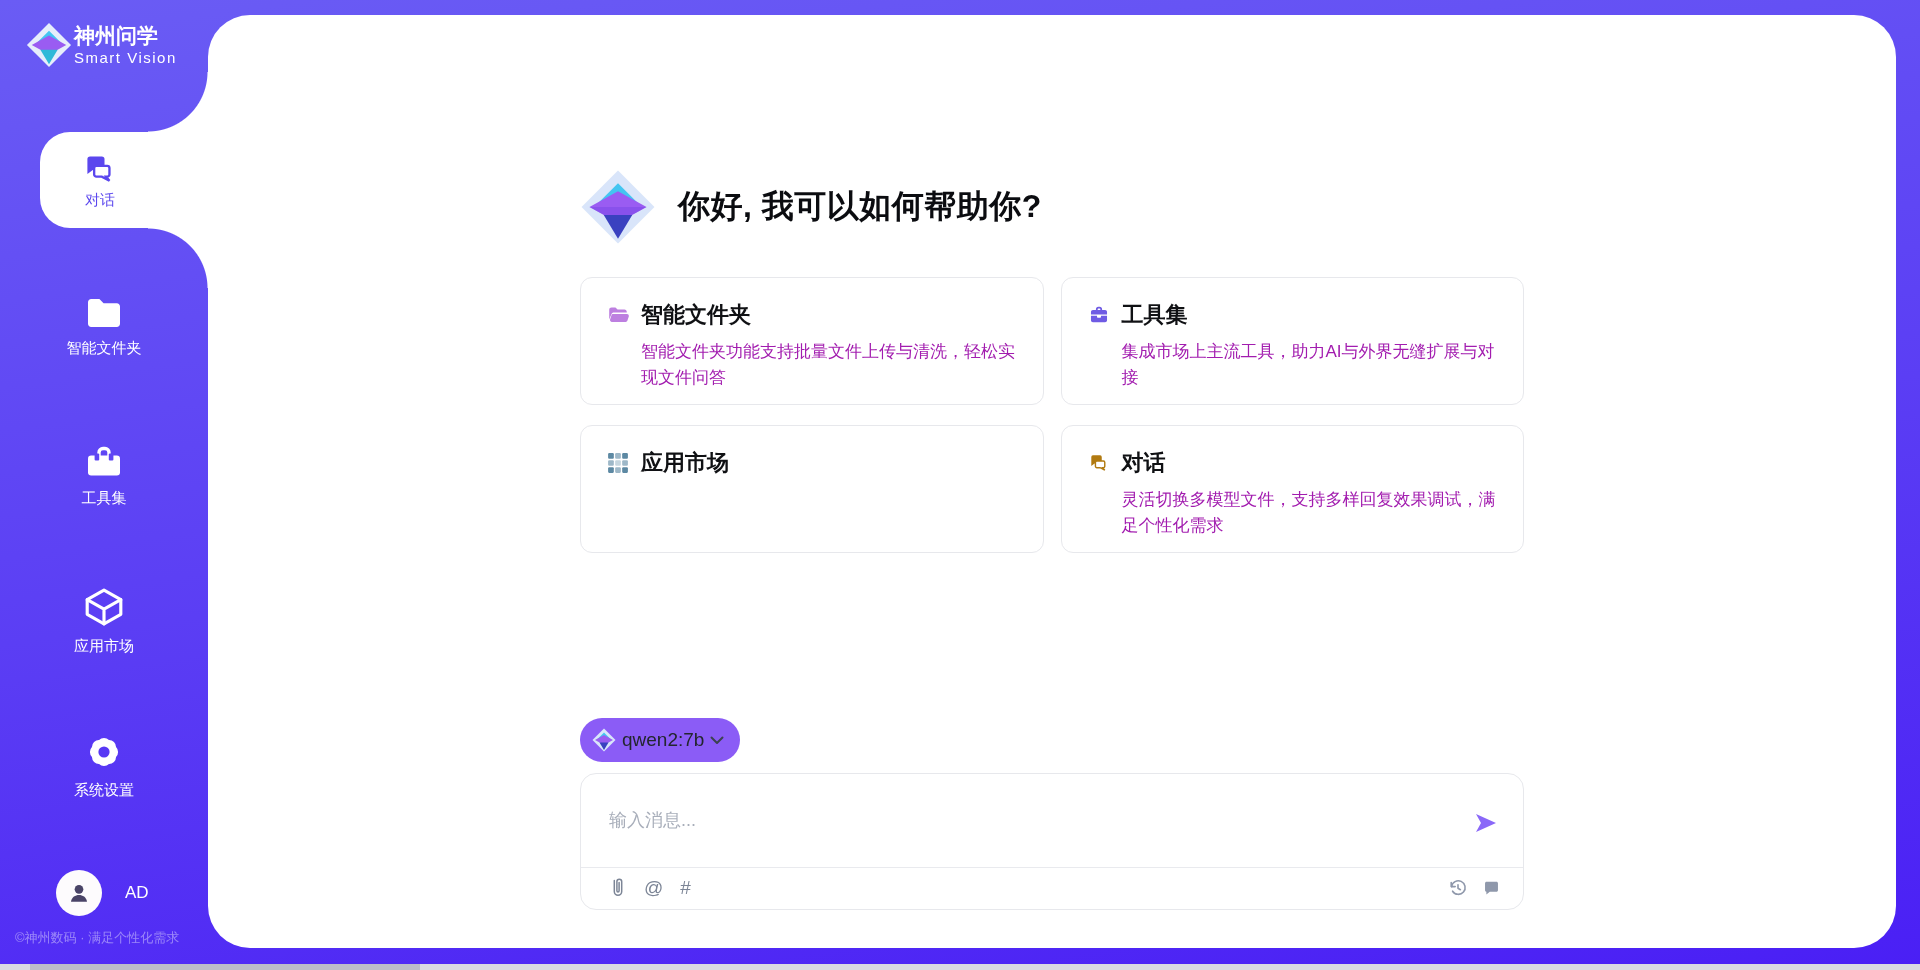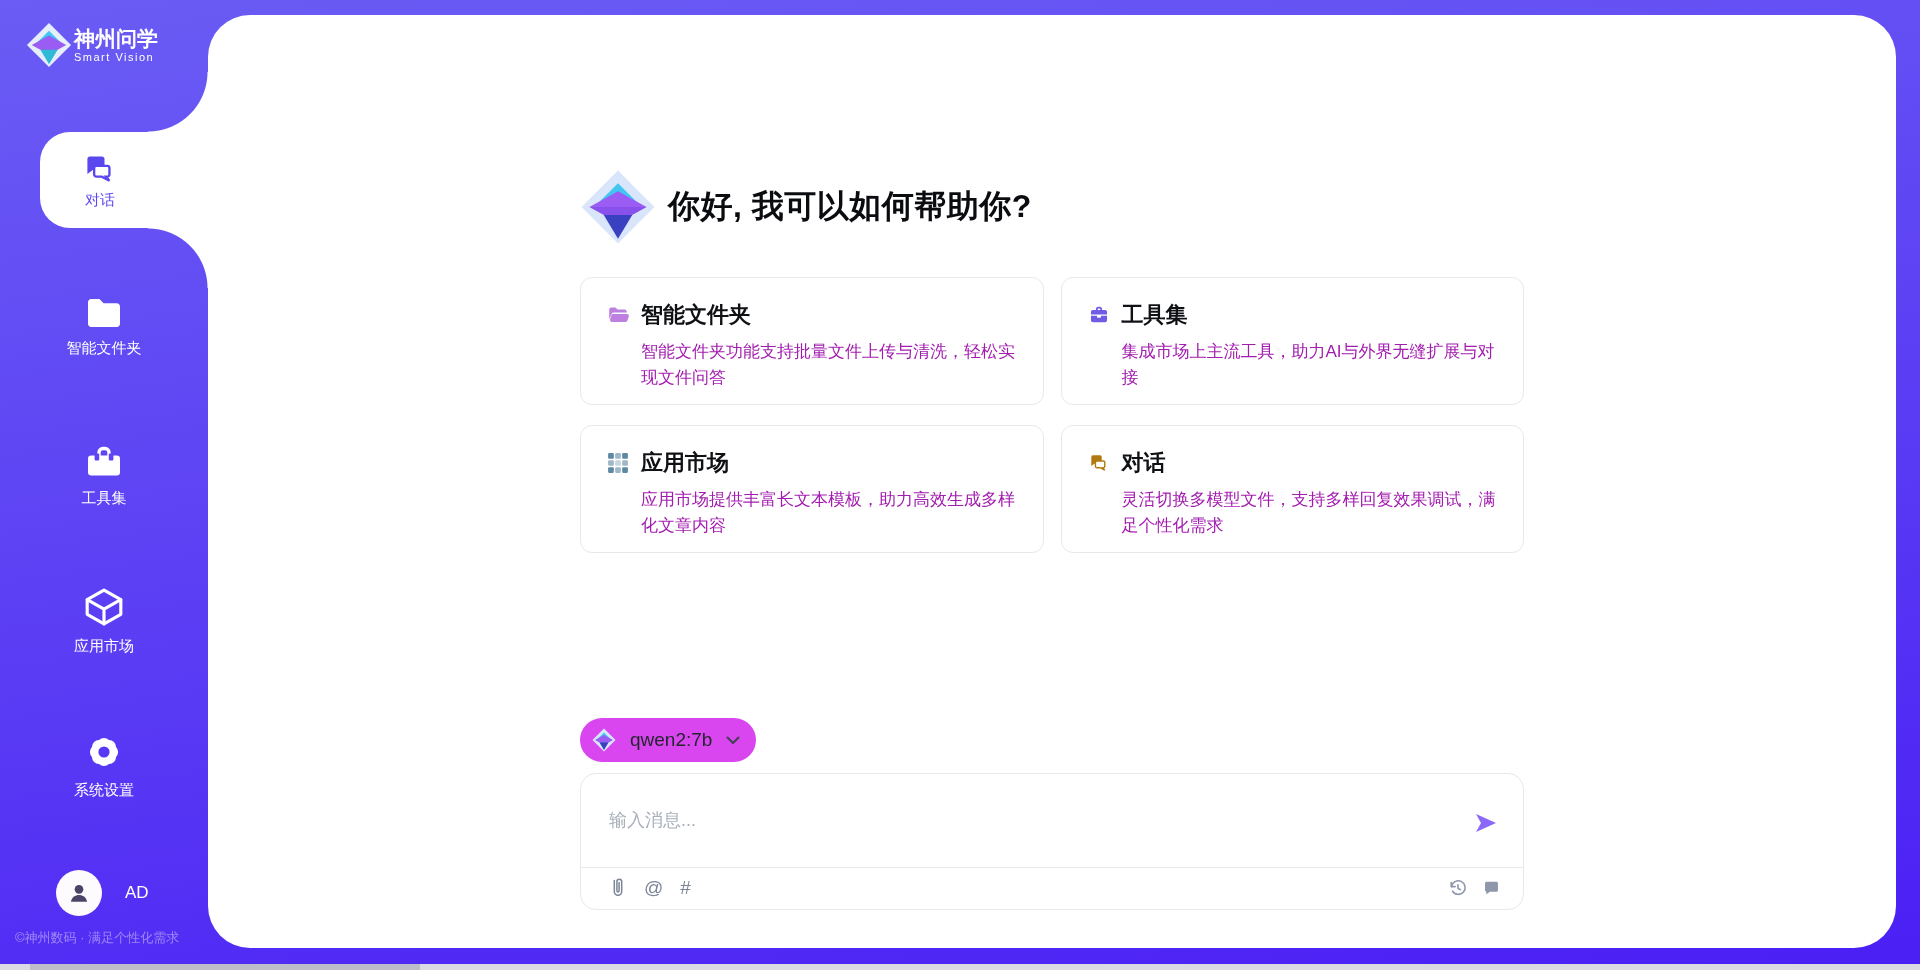--- a/index.html
+++ b/index.html
@@ -8,21 +8,21 @@
     background:linear-gradient(172deg,#6a5cf4 0%,#5b3ef4 52%,#4a1ff5 100%);}
 
   
   .panel{position:absolute;left:208px;top:15px;width:1688px;height:933px;
     background:#fff;border-radius:42px;}
 
   
   .sidebar{position:absolute;left:0;top:0;width:208px;height:100%;}
   .brand{position:absolute;left:26px;top:22px;display:flex;align-items:center;gap:2px;}
   .brand-name{color:#fff;font-size:21px;font-weight:700;line-height:1.15;}
-  .brand-sub{color:#fff;font-size:11px;letter-spacing:1.5px;}
+  .brand-sub{color:#fff;font-size:15px;letter-spacing:1.5px;}
 
   
   .tab-active{position:absolute;left:40px;top:132px;width:168px;height:96px;background:#fff;
     border-radius:30px 0 0 30px;cursor:pointer;}
   .fillet{position:absolute;width:60px;height:60px;left:148px;pointer-events:none;}
   .fillet.f-top{top:72px;background:radial-gradient(circle 60px at 0 0,rgba(0,0,0,0) 59px,#fff 60px);}
   .fillet.f-bot{top:228px;background:radial-gradient(circle 60px at 0 100%,rgba(0,0,0,0) 59px,#fff 60px);}
   .tab-inner{position:absolute;left:0;top:0;width:120px;height:96px;display:flex;flex-direction:column;
     align-items:center;justify-content:center;color:#5b47ee;}
   .tab-inner .lbl{font-size:15px;margin-top:4px;}
@@ -32,32 +32,32 @@
   .nav-item .lbl{font-size:15px;margin-top:9px;}
   .ni-1{top:296px;} .ni-2{top:442px;} .ni-3{top:586px;} .ni-4{top:732px;}
 
   .user{position:absolute;left:56px;top:870px;display:flex;align-items:center;gap:23px;cursor:pointer;}
   .avatar{width:46px;height:46px;border-radius:50%;background:#fdfbfd;display:flex;align-items:center;justify-content:center;}
   .user .lbl{color:#fff;font-size:17px;font-weight:500;}
   .copyright{position:absolute;left:15px;top:929px;color:rgba(255,255,255,.42);font-size:13px;white-space:nowrap;}
 
   
   .content{width:944px;margin:0 auto;padding-top:155px;}
-  .hero{display:flex;align-items:center;gap:12px;height:74px;}
+  .hero{display:flex;align-items:center;gap:22px;height:74px;}
   .hero-title{font-size:32px;font-weight:700;color:#0b0c10;letter-spacing:.5px;}
 
   .cards{margin-top:33px;display:grid;grid-template-columns:1fr 1fr;gap:20px 17px;}
   .card{box-sizing:border-box;height:128px;background:#fff;border:1px solid #e7e8ec;border-radius:12px;
     padding:22px 26px;cursor:pointer;}
   .card-head{display:flex;align-items:center;gap:12px;}
   .card-title{font-size:22px;font-weight:700;color:#101114;}
   .card-desc{margin:9px 0 0 34px;font-size:17px;line-height:1.5;color:#a21caf;}
 
-  .model-pill{margin-top:165px;display:inline-flex;align-items:center;gap:14px;height:44px;
-    padding:0 16px 0 12px;border-radius:22px;background:#d946ef;cursor:pointer;}
+  .model-pill{margin-top:165px;display:inline-flex;align-items:center;gap:6px;height:44px;
+    padding:0 16px 0 12px;border-radius:22px;background:#8b5cf6;cursor:pointer;}
   .model-name{font-size:19px;color:#23262e;}
 
   .composer{position:relative;box-sizing:border-box;margin-top:11px;height:137px;background:#fff;
     border:1px solid #e7e8ec;border-radius:16px;}
   .composer input{position:absolute;left:0;top:0;width:860px;height:92px;border:0;outline:0;background:transparent;
     padding:0 0 40px 28px;font-size:18px;color:#2b2f38;font-family:inherit;}
   .composer input::placeholder{color:#a8aeba;}
   .send-btn{position:absolute;right:22px;top:34px;width:30px;height:30px;border:0;background:transparent;
     cursor:pointer;display:flex;align-items:center;justify-content:center;padding:0;}
   .divider{position:absolute;left:0;right:0;top:93px;height:1px;background:#e9eaee;}
@@ -136,21 +136,20 @@
                 <rect x="1" y="7.4" width="5.2" height="5.2" rx="1" opacity=".6"></rect>
                 <rect x="7.4" y="7.4" width="5.2" height="5.2" rx="1" opacity=".35"></rect>
                 <rect x="13.8" y="7.4" width="5.2" height="5.2" rx="1" opacity=".6"></rect>
                 <rect x="1" y="13.8" width="5.2" height="5.2" rx="1"></rect>
                 <rect x="7.4" y="13.8" width="5.2" height="5.2" rx="1" opacity=".6"></rect>
                 <rect x="13.8" y="13.8" width="5.2" height="5.2" rx="1"></rect>
               </svg>
             </span>
             <span class="card-title">应用市场</span>
           </div>
-          <div class="card-desc">应用市场提供丰富长文本模板，助力高效生成多样化文章内容</div>
         </div>
 
         <div class="card">
           <div class="card-head">
             <span style="color: rgb(177, 122, 16);">
               <svg width="22" height="22" viewBox="0 0 40 40">
                 <path d="M9 6h13a3 3 0 0 1 3 3v9a3 3 0 0 1-3 3H12l-6 4.5V9a3 3 0 0 1 3-3z" fill="currentColor"></path>
                 <path d="M16 16.5h12a2.5 2.5 0 0 1 2.5 2.5v7a2.5 2.5 0 0 1-2.5 2.5h-1.2l3.7 4.5-8.5-4.5H16a2.5 2.5 0 0 1-2.5-2.5v-7a2.5 2.5 0 0 1 2.5-2.5z" fill="#fff" stroke="currentColor" stroke-width="2.6"></path>
               </svg>
             </span>

